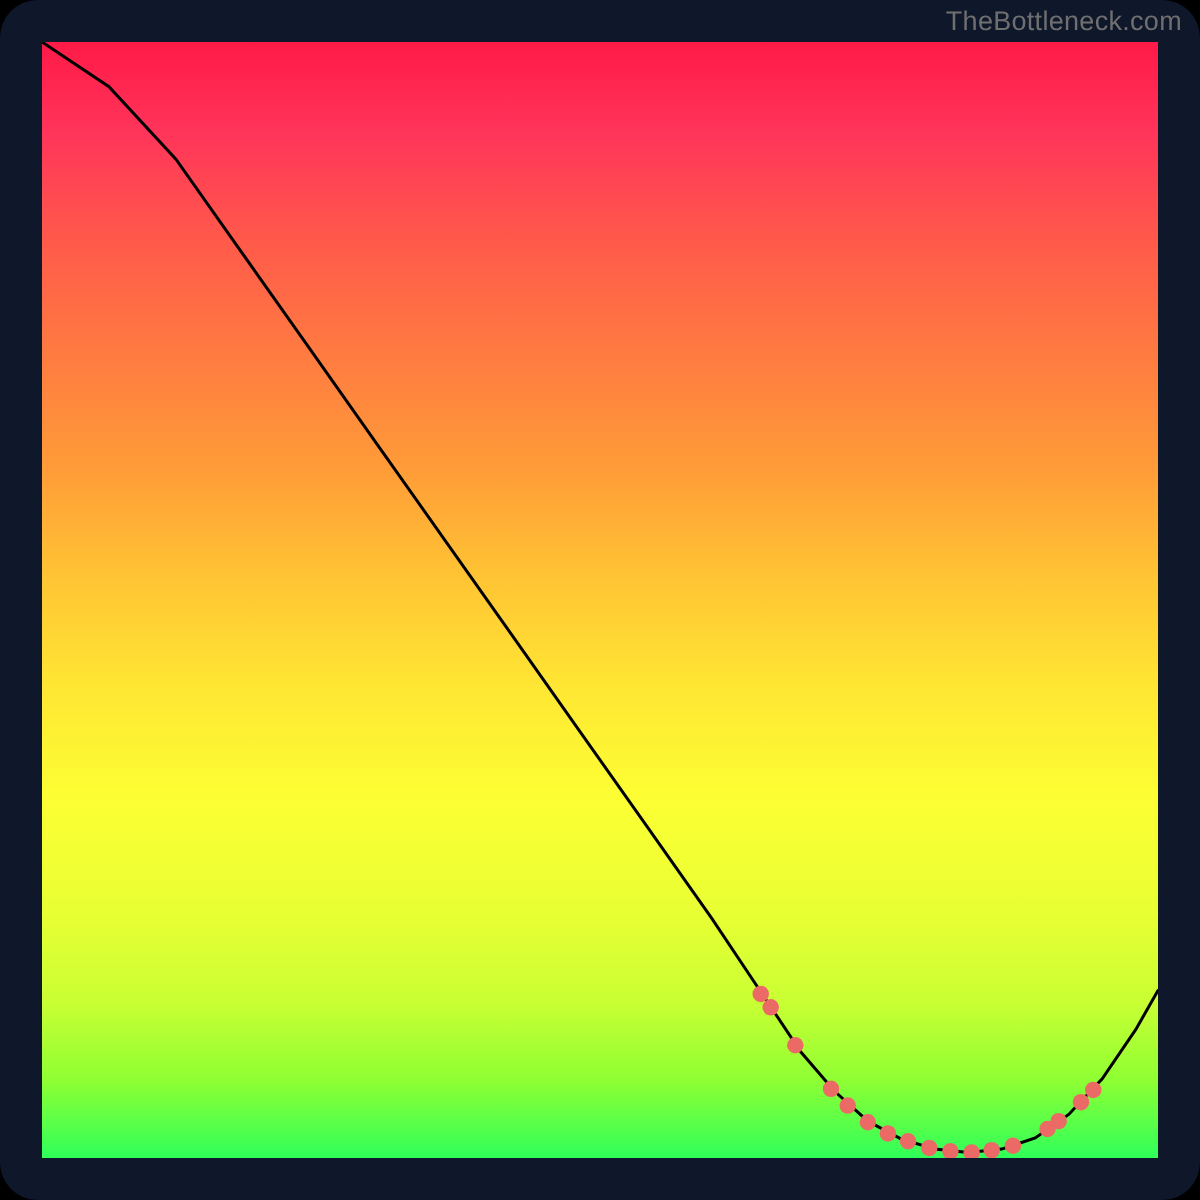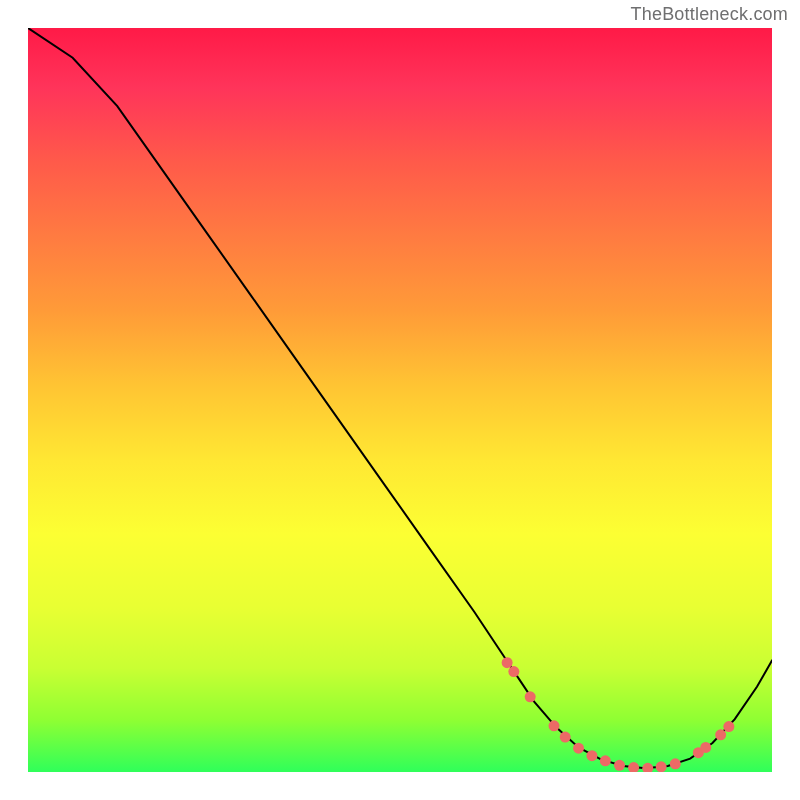--- a/index.html
+++ b/index.html
@@ -10,21 +10,22 @@
     background: #000;
     overflow: hidden;
     font-family: Arial, Helvetica, sans-serif;
   }
   .frame {
     position: absolute;
     left: 0;
     top: 0;
     width: 800px;
     height: 800px;
-    background: #ffffff;
+    background: #0f172a;
+    border-radius: 25px;
   }
   .plot {
     position: absolute;
     left: 28px;
     top: 28px;
     width: 744px;
     height: 744px;
     
     background: linear-gradient(to bottom,
       #ff1a47 0%,

